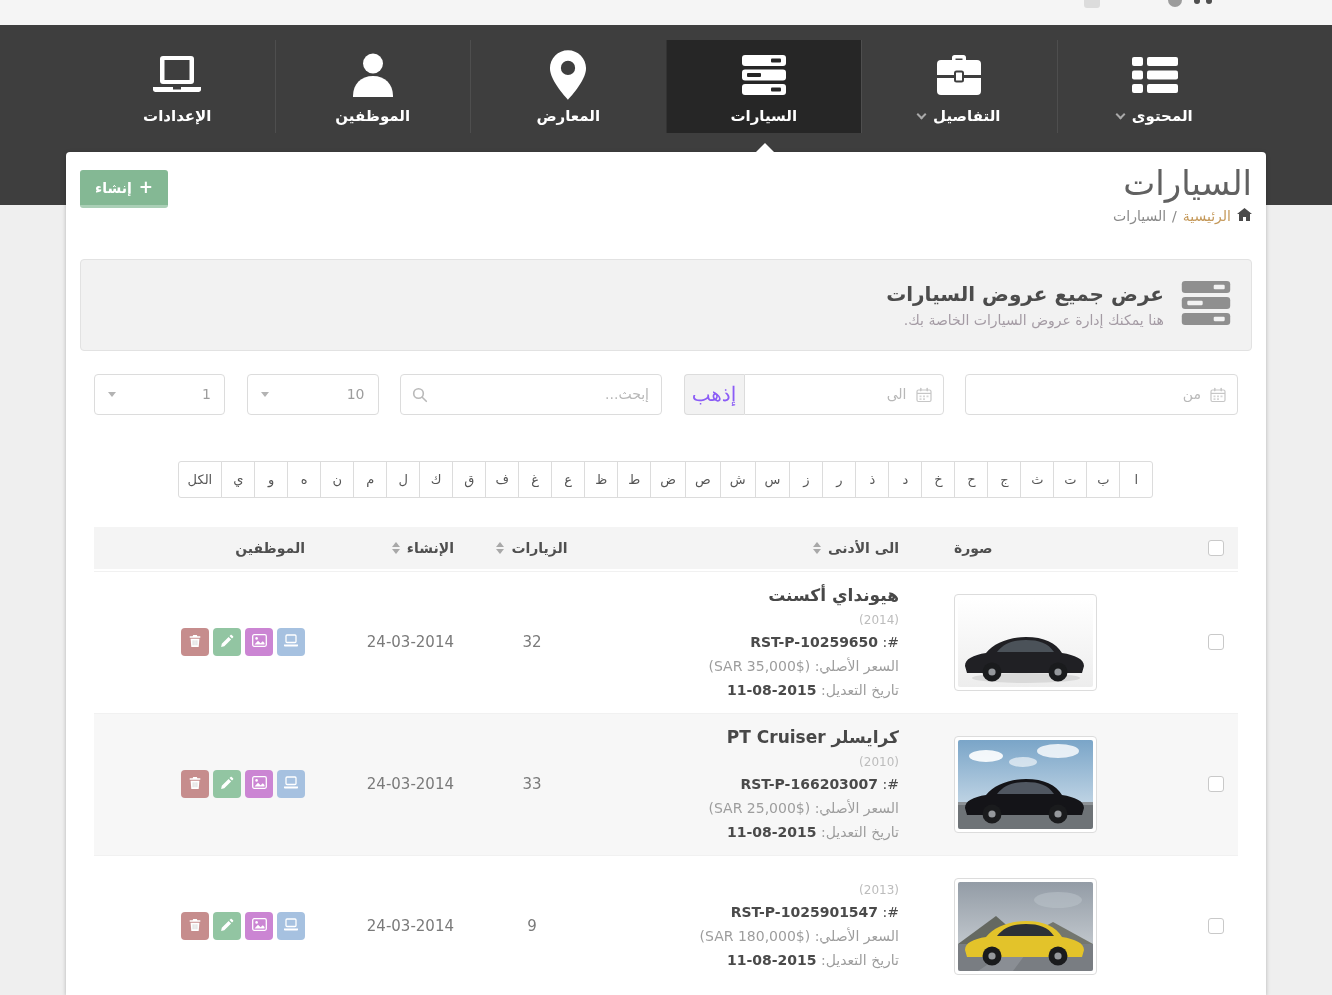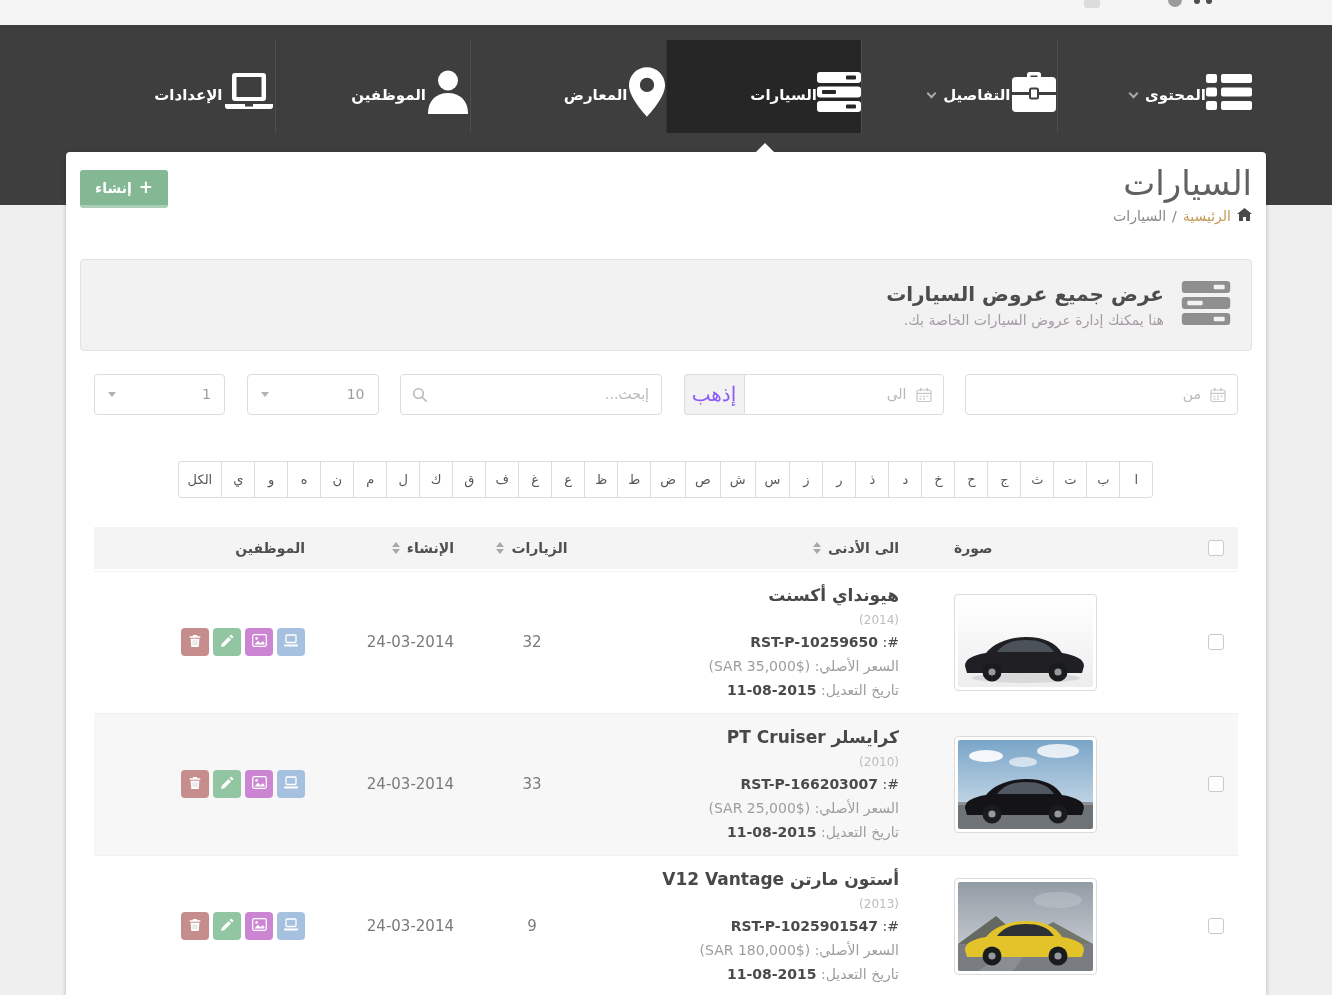--- a/index.html
+++ b/index.html
@@ -15,21 +15,21 @@
   .topstrip{position:absolute;top:0;left:0;width:100%;height:25px;background:#f5f5f5;overflow:hidden}
   .ts-shape{position:absolute}
   .ts-a{right:232px;top:0;width:16px;height:8px;background:#dcdcdc;border-radius:0 0 3px 3px}
   .ts-b{right:150px;top:-7px;width:14px;height:14px;border-radius:50%;background:#9c9c9c}
   .ts-c{right:132px;top:-2px;width:6px;height:6px;border-radius:50%;background:#4f4f4f}
   .ts-d{right:120px;top:-2px;width:6px;height:6px;border-radius:50%;background:#4f4f4f}
 
   
   .header{position:absolute;top:25px;left:0;width:100%;height:180px;background:var(--header-bg)}
   .nav{position:absolute;top:15px;left:80px;right:80px;height:93px;display:flex;direction:rtl}
-  .nav-item{flex:1;display:flex;flex-direction:row;align-items:center;padding-top:10px;
+  .nav-item{flex:1;display:flex;flex-direction:column;align-items:center;padding-top:10px;
             border-left:1px solid #4e4e4e;cursor:pointer}
   .nav-item:last-child{border-left:none}
   .nav-item.active{background:var(--active-tab);border-left-color:#333}
   .nav-icon{height:50px;display:flex;align-items:center;justify-content:center}
   .nav-label{margin-top:7px;color:#fff;font-size:15px;font-weight:bold;display:flex;align-items:center;gap:8px;direction:rtl}
   .nav-caret{width:7px;height:7px;border-left:2px solid #a9a9a9;border-bottom:2px solid #a9a9a9;
              display:inline-block;transform:rotate(-45deg);margin-top:-3px}
 
   
   .panel{position:absolute;left:66px;top:152px;width:1200px;bottom:0;background:#fff;
@@ -536,21 +536,20 @@
                   <circle cx="31" cy="46" r="9.5" fill="#1a1b1d"></circle>
                   <circle cx="31" cy="46" r="3.6" fill="#95989c"></circle>
                   <circle cx="97" cy="46" r="9.5" fill="#1a1b1d"></circle>
                   <circle cx="97" cy="46" r="3.6" fill="#95989c"></circle>
                 </g>
               </svg>
             </div>
           </div>
           <div class="cell c-name">
             <div class="details">
-              <div class="car-title">أستون مارتن V12 Vantage</div>
               <div class="car-year">(2013)</div>
               <div class="car-ref"><span>#:</span> <b dir="ltr">RST-P-1025901547</b></div>
               <div class="car-price"><span>السعر الأصلي:</span> <span dir="ltr">(SAR 180,000$)</span></div>
               <div class="car-mod"><span>تاريخ التعديل:</span> <b dir="ltr">11-08-2015</b></div>
             </div>
           </div>
           <div class="cell c-visits">
             <span class="visits-val">9</span>
           </div>
           <div class="cell c-created">

